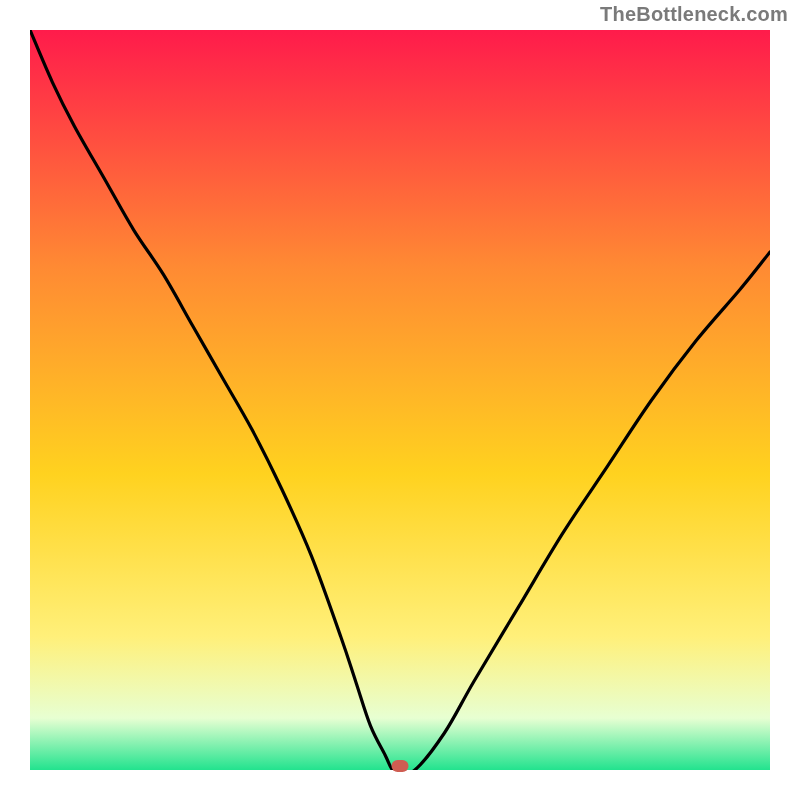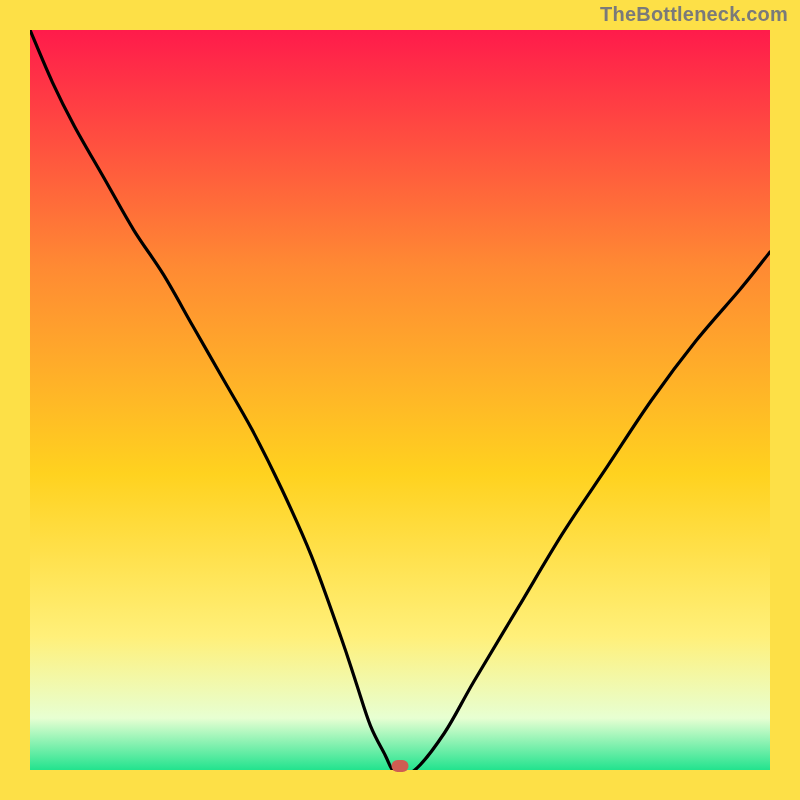--- a/index.html
+++ b/index.html
@@ -8,21 +8,21 @@
     width: 800px;
     height: 800px;
     background: #000;
     font-family: Arial, Helvetica, sans-serif;
     overflow: hidden;
   }
   .frame {
     position: relative;
     width: 800px;
     height: 800px;
-    background: #fde047;
+    background: #ffffff;
   }
   .attribution {
     position: absolute;
     top: 3px;
     right: 12px;
     color: #7a7a7a;
     font-size: 20px;
     font-weight: 600;
     letter-spacing: 0.2px;
   }

